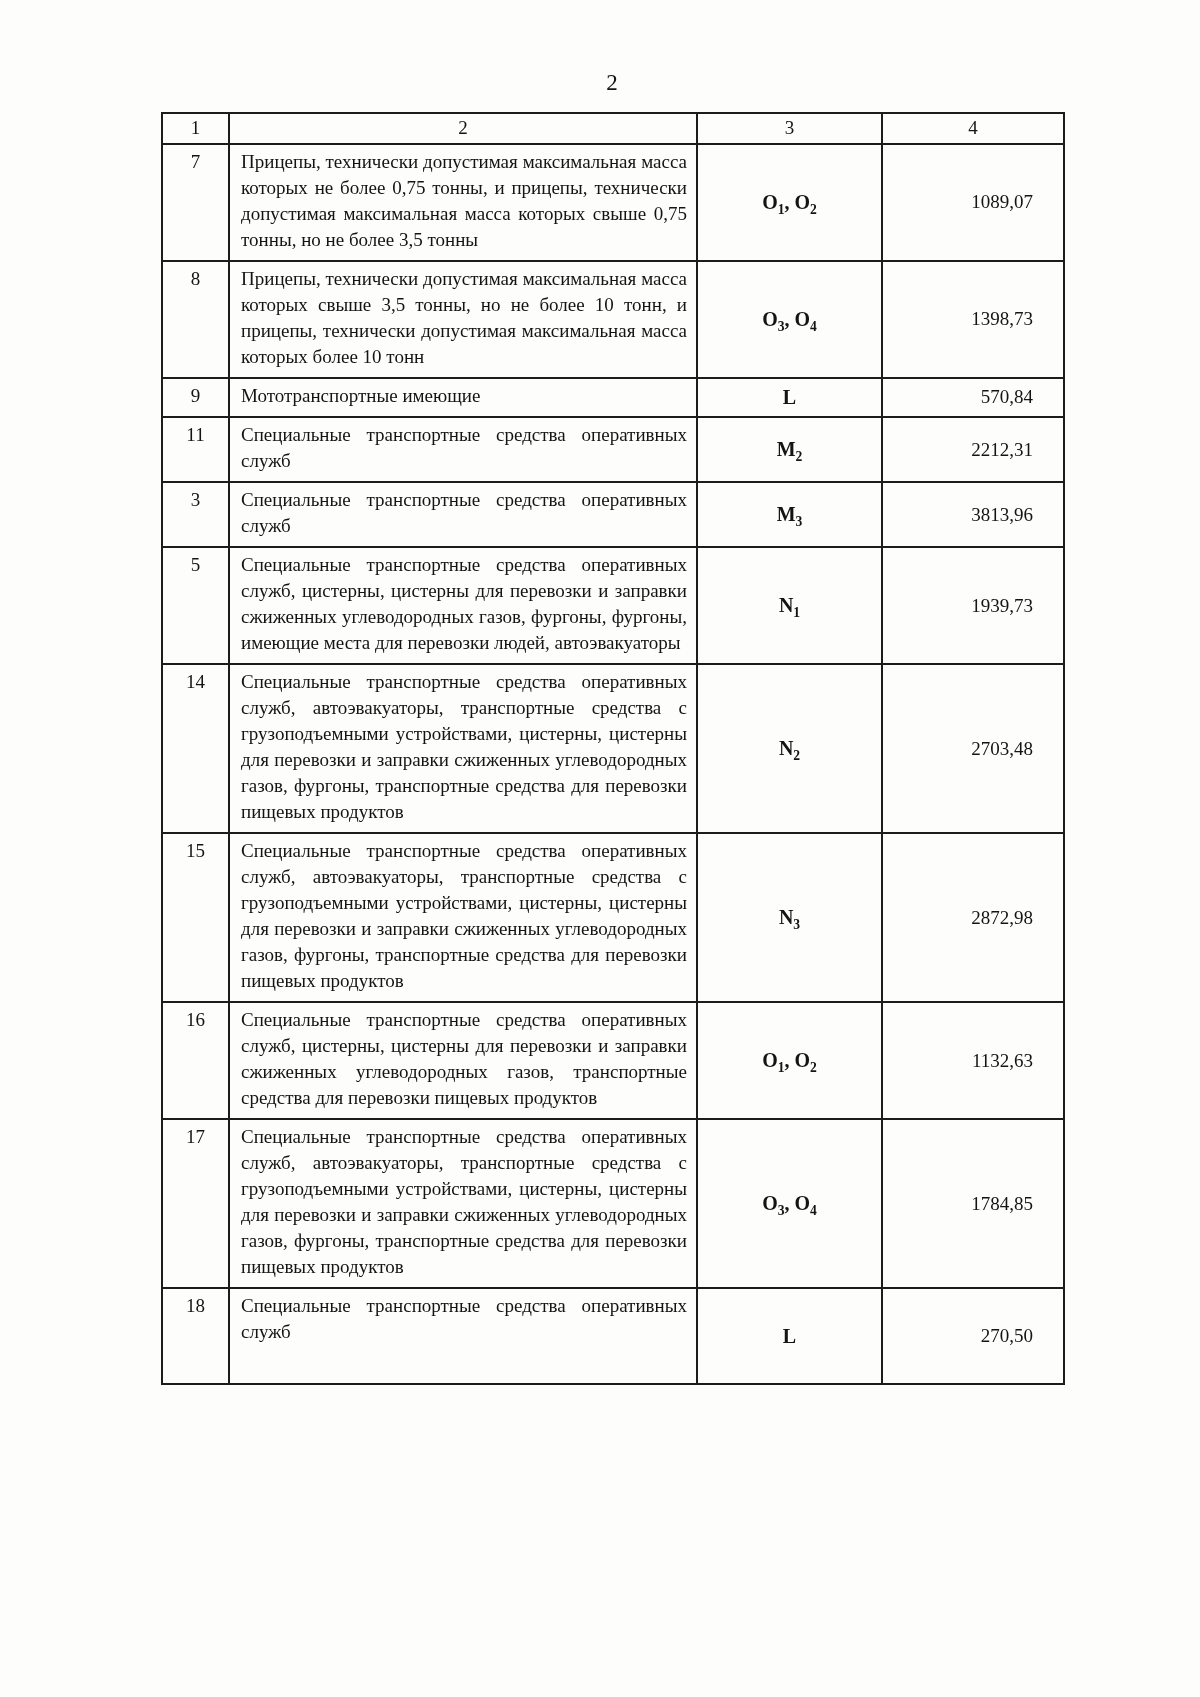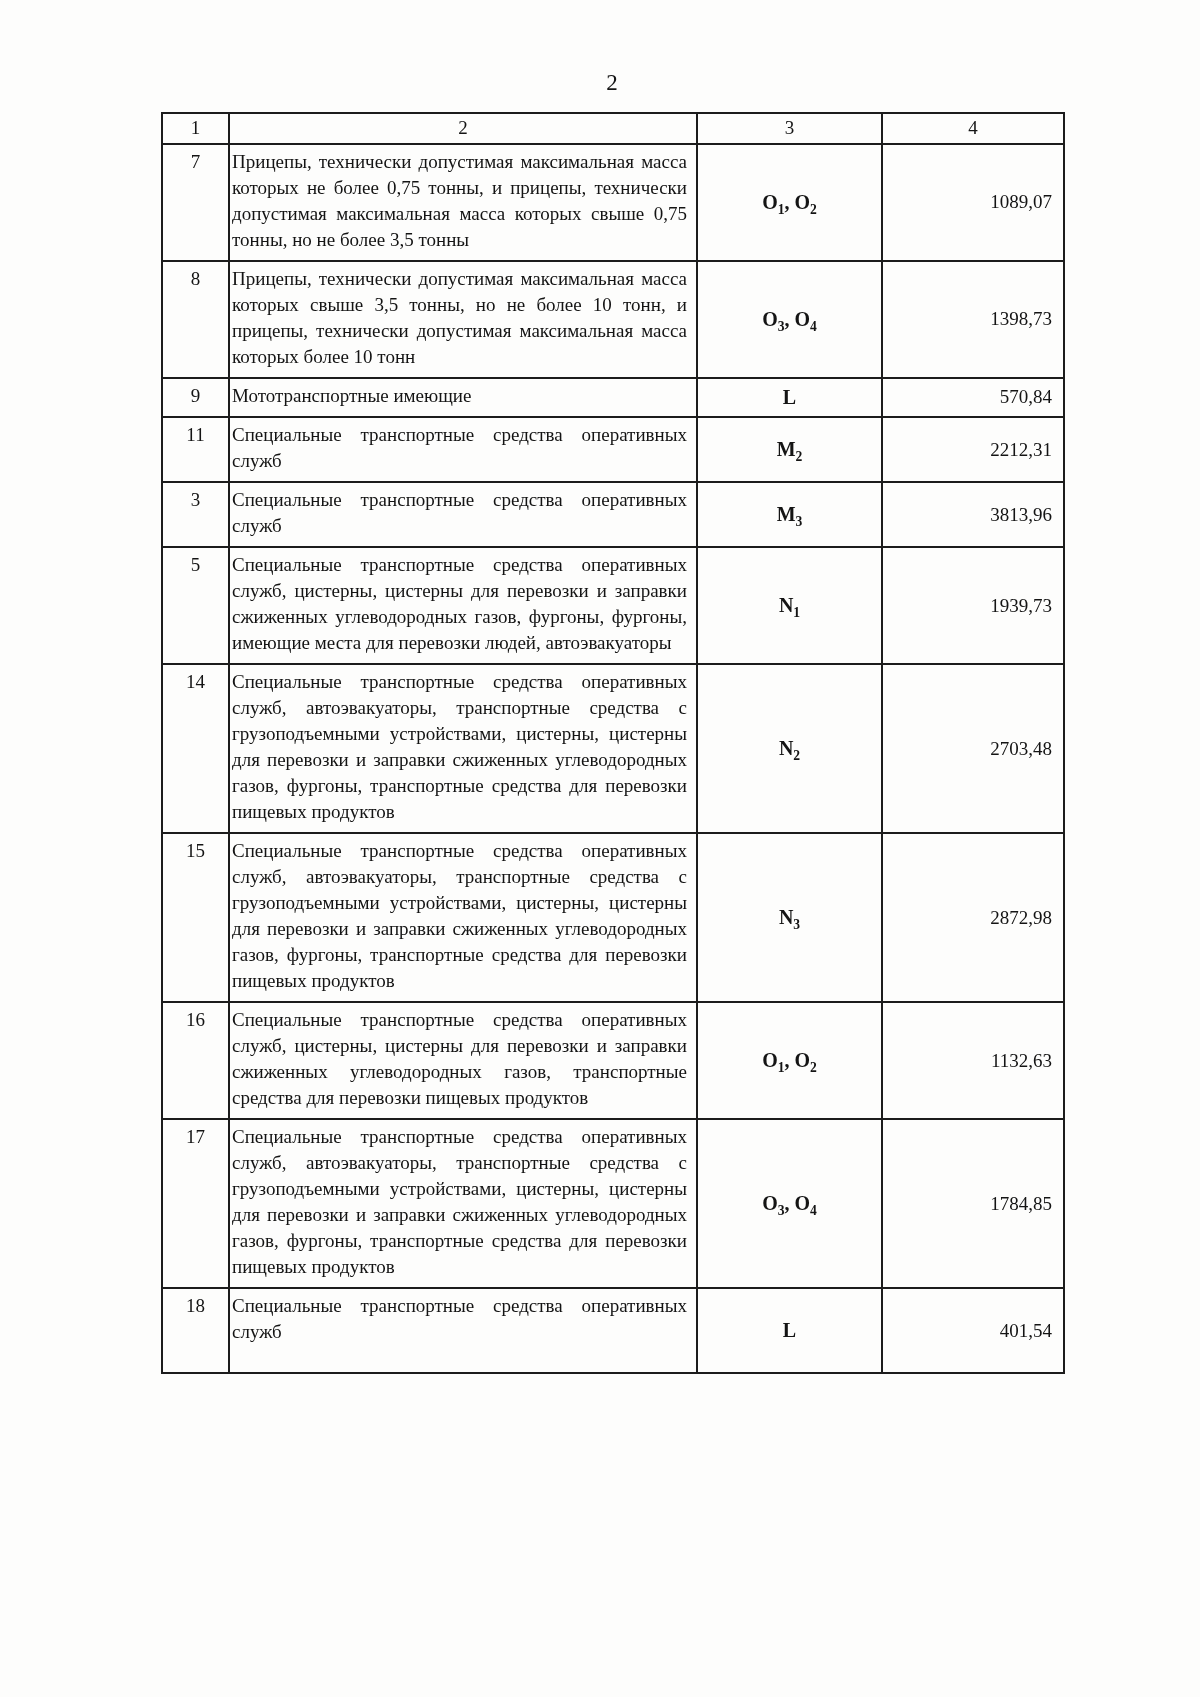--- a/index.html
+++ b/index.html
@@ -43,39 +43,39 @@
   }
   td.c1 {
     text-align: center;
     vertical-align: top;
     padding-top: 5px;
     line-height: 1.3;
   }
   td.c2 {
     text-align: justify;
     vertical-align: top;
-    padding: 4px 9px 7px 2px;
+    padding: 4px 9px 7px 11px;
     line-height: 1.37;
   }
   td.c3 {
     text-align: center;
     vertical-align: middle;
     font-size: 20px;
     font-weight: bold;
   }
   td.c4 {
     text-align: right;
     vertical-align: middle;
-    padding-right: 11px;
+    padding-right: 30px;
   }
   td sub {
     font-size: 0.68em;
     line-height: 0;
   }
-  tr.last-row td { height: 85px; margin-left: 38px; }
+  tr.last-row td { height: 96px; margin-left: 38px; }
 </style>
 </head>
 <body>
 
 <div class="page-number">2</div>
 
 <table class="tariff">
   <colgroup>
     <col class="w1">
       <col class="w2">
@@ -148,16 +148,16 @@
       <tr>
         <td class="c1">17</td>
         <td class="c2">Специальные транспортные средства оперативных служб, автоэвакуаторы, транспортные средства с грузоподъемными устройствами, цистерны, цистерны для перевозки и заправки сжиженных углеводородных газов, фургоны, транспортные средства для перевозки пищевых продуктов</td>
         <td class="c3">O<sub>3</sub>, O<sub>4</sub></td>
         <td class="c4">1784,85</td>
       </tr>
       <tr class="last-row">
         <td class="c1">18</td>
         <td class="c2">Специальные транспортные средства оперативных служб</td>
         <td class="c3">L</td>
-        <td class="c4">401,54</td>
+        <td class="c4">270,50</td>
       </tr>
     </tbody>
 </table>
 
 </body></html>

